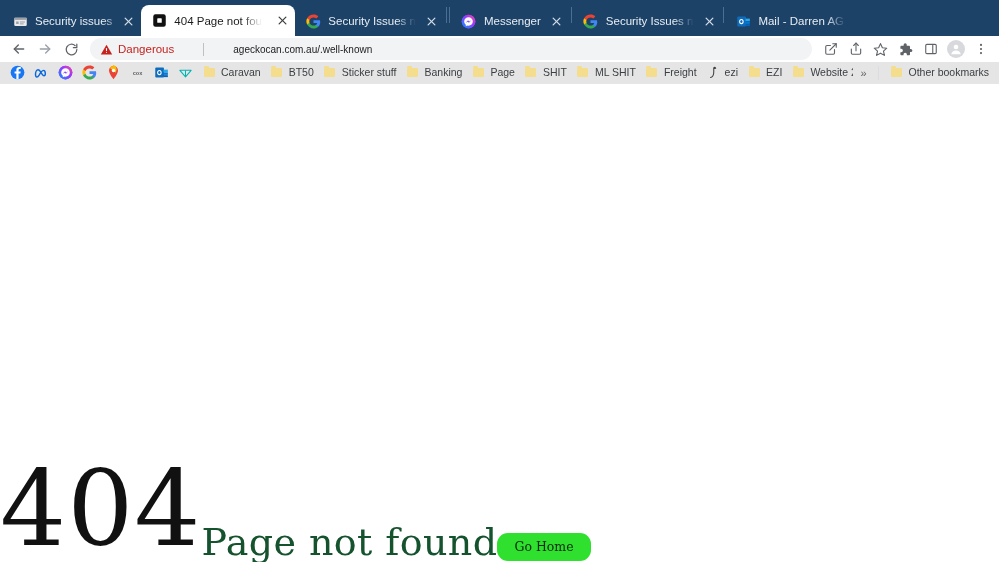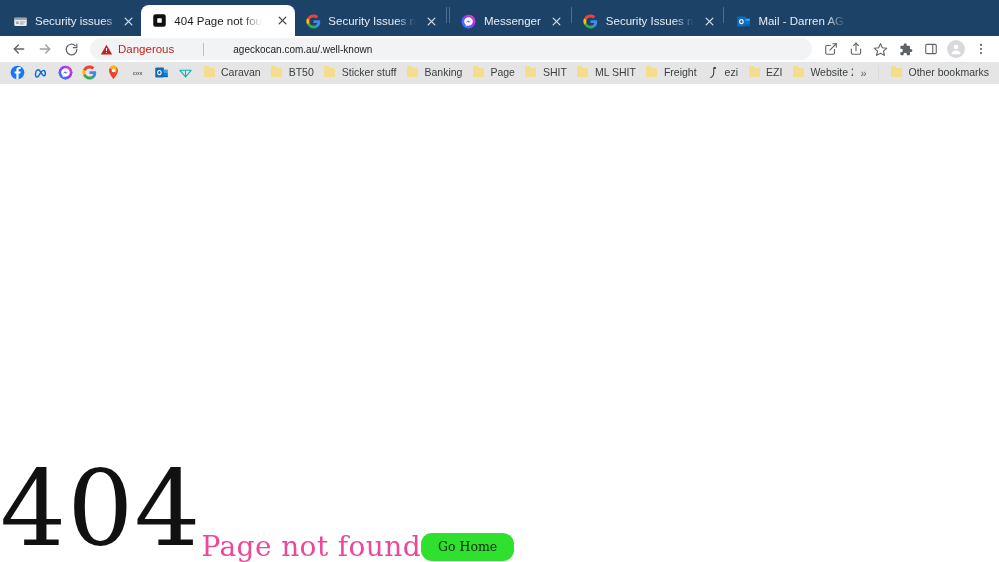--- a/index.html
+++ b/index.html
@@ -204,23 +204,23 @@
   #error-code {
     font-family: "DejaVu Serif", "Liberation Serif", serif;
     font-size: 104px;
     line-height: 1;
     color: #111111;
     font-weight: 400;
     letter-spacing: 1px;
   }
   #error-message {
     font-family: "DejaVu Serif", "Liberation Serif", serif;
-    font-size: 28px;
+    font-size: 38px;
     line-height: 1;
-    color: #ec4899;
+    color: #14532d;
     font-weight: 400;
     margin-top: 20px;
     letter-spacing: 0.4px;
   }
   #go-home-button {
     margin-top: 23px;
     background: #2fe02f;
     color: #0c2a0c;
     font-family: "DejaVu Serif", "Liberation Serif", serif;
     font-size: 12.5px;

